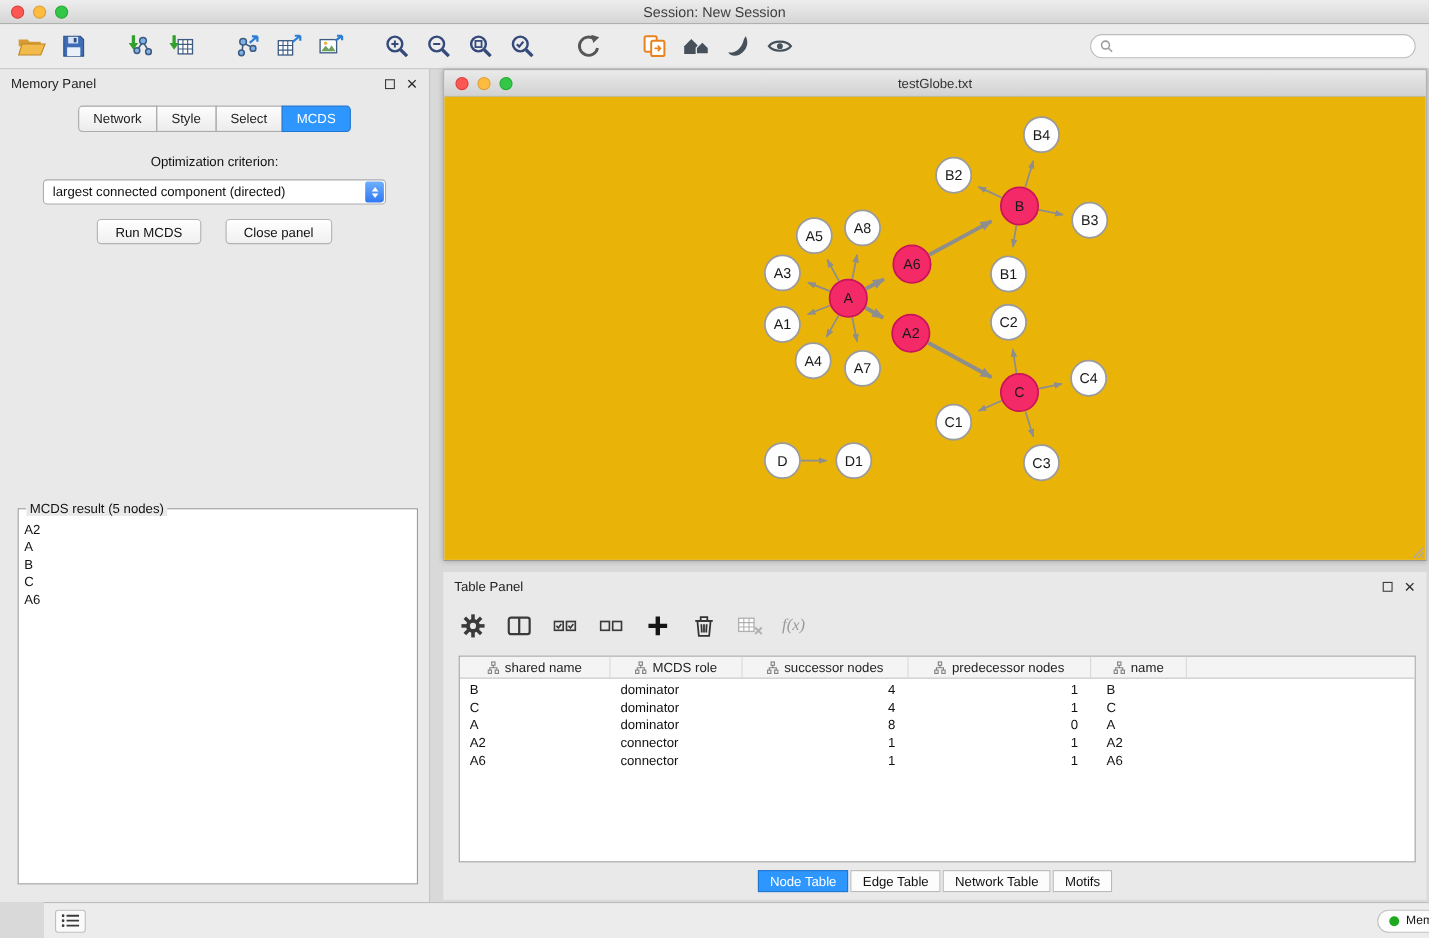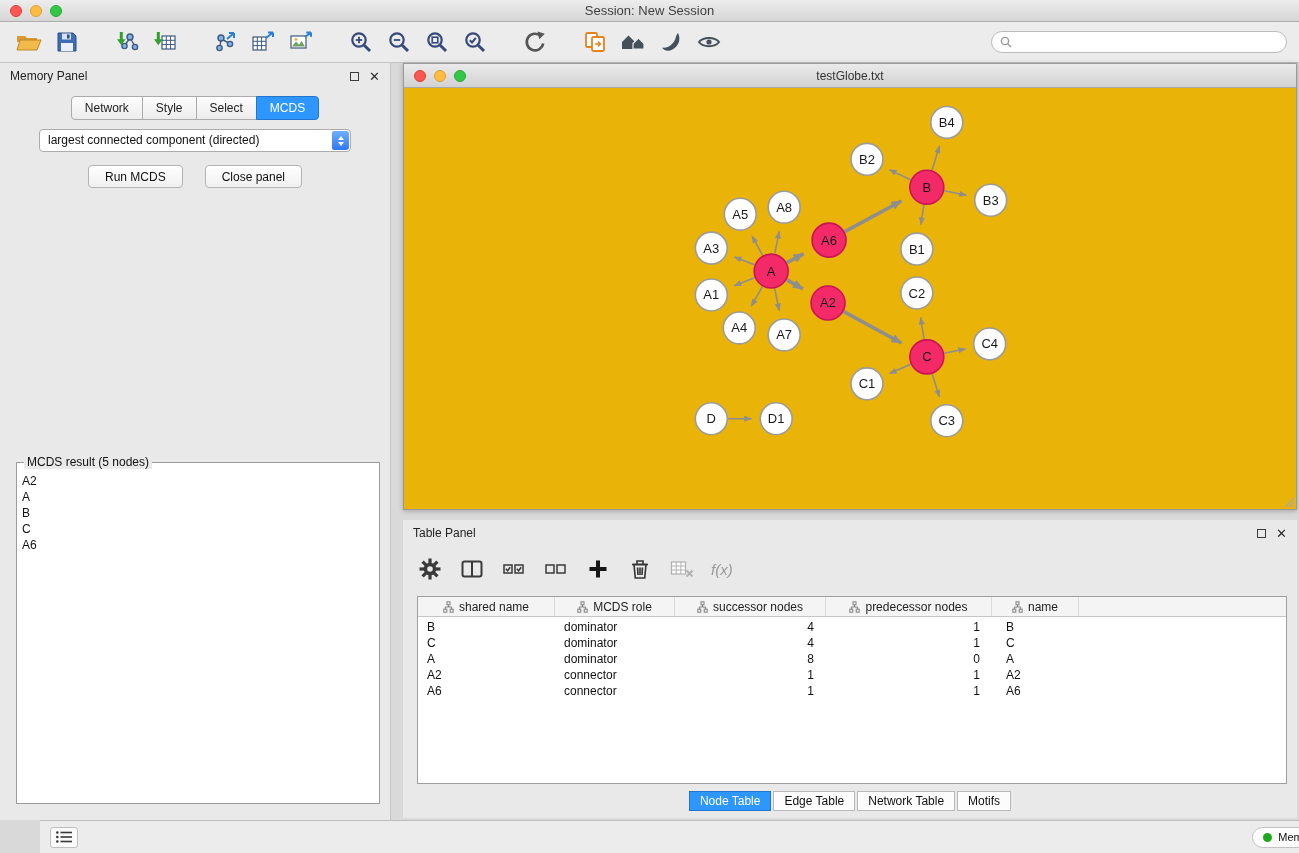--- a/index.html
+++ b/index.html
@@ -48,21 +48,21 @@
 .net-window{position:absolute;left:403px;top:63px;width:894px;height:447px;background:#fff;border:1px solid #999;box-shadow:0 1px 5px rgba(0,0,0,0.25);}
 .net-titlebar{height:24px;background:linear-gradient(#EAEAEA,#D2D2D2);border-bottom:1px solid #A8A8A8;display:flex;align-items:center;justify-content:center;position:relative;font-size:12px;color:#333;}
 .net-titlebar .lights{top:6px;}
 .net-canvas{position:absolute;left:0;top:24px;right:0;bottom:0;background:#eab308;}
 .grip{position:absolute;right:1px;bottom:1px;}
 
 
 .table-panel{position:absolute;left:403px;top:520px;width:894px;height:298px;background:#E9E9E9;}
 .tp-toolbar{position:absolute;left:14px;top:32px;height:34px;display:flex;align-items:center;gap:16px;}
 .ticon{width:26px;height:26px;display:flex;align-items:center;justify-content:center;border:none;background:none;cursor:pointer;}
-.fx{font-family:Liberation Sans, sans-serif;font-style:italic;font-size:15px;color:#9A9A9A;}
+.fx{font-family:Liberation Serif, serif;font-style:italic;font-size:15px;color:#9A9A9A;}
 .table-box{position:absolute;left:14px;right:10px;top:76px;height:188px;background:#fff;border:1px solid #9E9E9E;overflow:hidden;}
 .thead{display:flex;height:20px;background:#F4F4F4;border-bottom:1px solid #C6C6C6;}
 .th{display:flex;align-items:center;justify-content:center;gap:5px;font-size:12px;color:#222;border-right:1px solid #D9D9D9;cursor:pointer;}
 .tbody{padding-top:2px;}
 .trow{display:flex;height:16px;font-size:12px;color:#111;align-items:center;cursor:default;}
 .c0{width:137px;}.c1{width:120px;}.c2{width:151px;}.c3{width:166px;}.c4{width:87px;}
 .cf{flex:1;border-right:none;}
 .trow .c0,.trow .c1{padding-left:9px;}
 .trow .c2,.trow .c3{text-align:right;padding-right:12px;}
 .trow .c4{padding-left:14px;}
@@ -239,20 +239,21 @@
       <span class="float-ic"></span>
       <span class="close-ic">✕</span>
     </span>
   </div>
   <div class="cp-tabs">
     <div class="cp-tab">Network</div>
     <div class="cp-tab">Style</div>
     <div class="cp-tab">Select</div>
     <div class="cp-tab active">MCDS</div>
   </div>
+  <div class="opt-label">Optimization criterion:</div>
   <div class="dropdown">
     <span>largest connected component (directed)</span>
     <span class="dd-stepper">
         <span class="dd-up"></span>
         <span class="dd-down"></span>
       </span>
   </div>
   <div class="cp-buttons">
     <button class="btn">Run MCDS</button>
     <button class="btn">Close panel</button>

